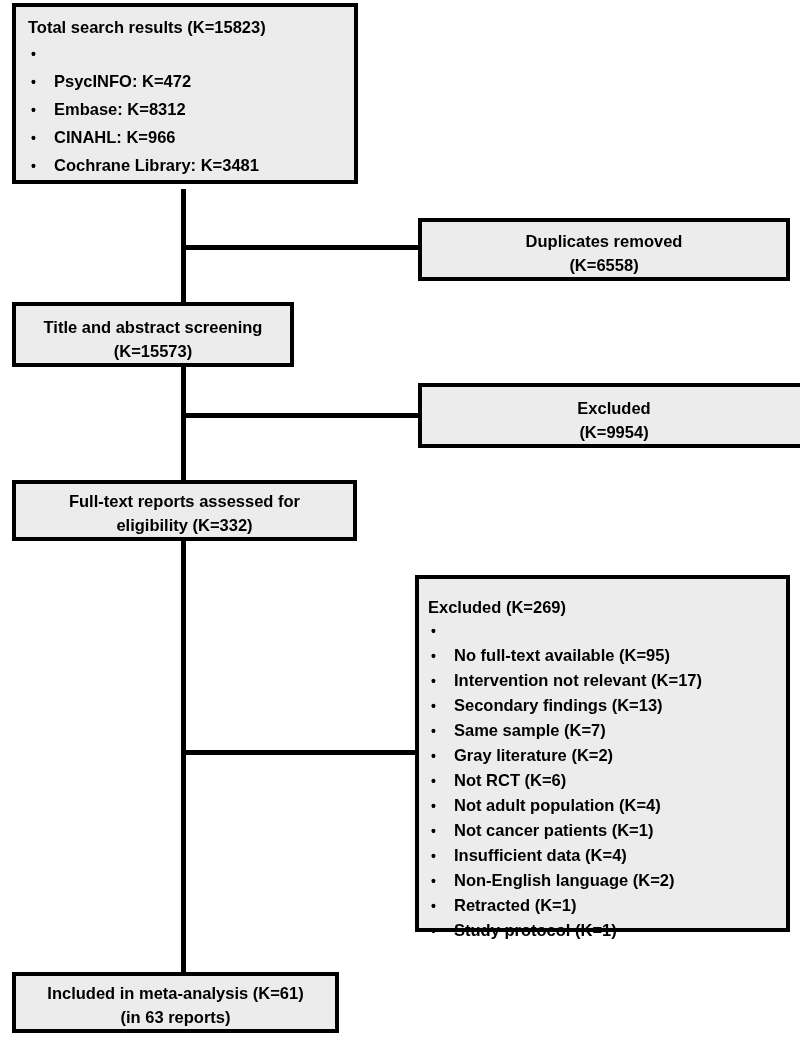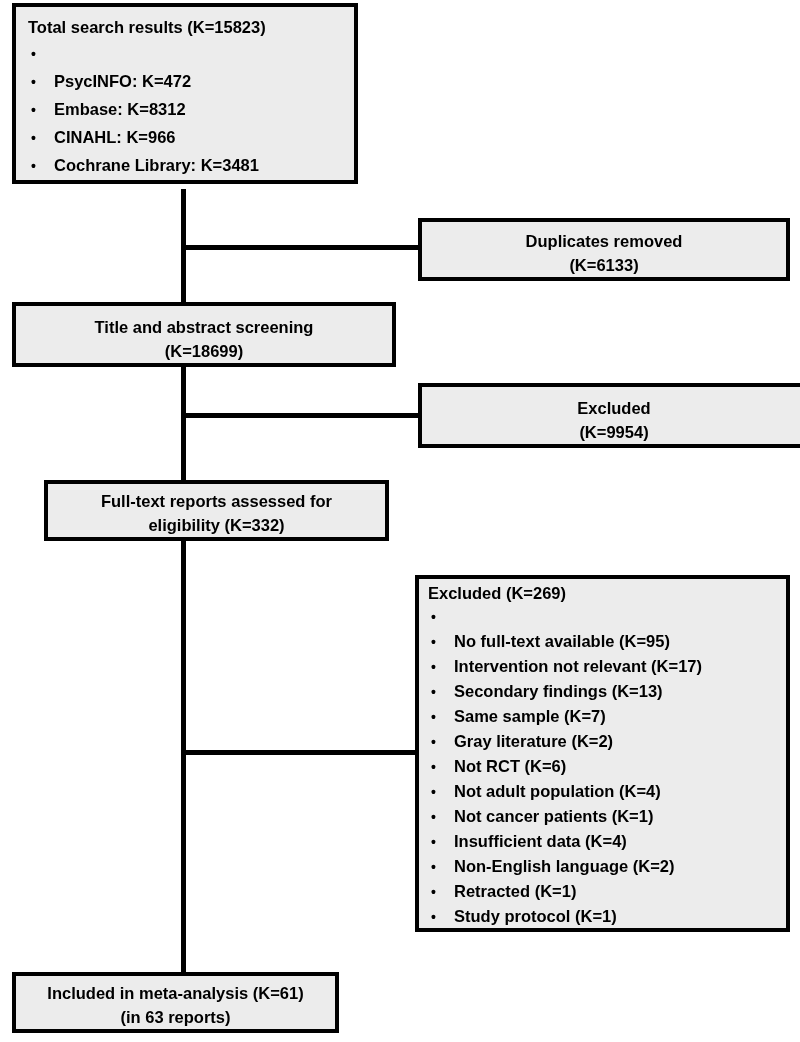--- a/index.html
+++ b/index.html
@@ -30,21 +30,21 @@
   }
   .box.centered {
     display: flex;
     flex-direction: column;
     justify-content: flex-end;
     align-items: center;
     text-align: center;
     line-height: 24px;
   }
   .box.list-box-a { padding: 7px 4px 0 12px; line-height: 27px; }
-  .box.list-box-b { padding: 2px 4px 0 9px;  line-height: 24px; }
+  .box.list-box-b { padding: 16px 4px 0 9px;  line-height: 24px; }
   ul.bullets { list-style: none; }
   ul.bullets li { display: flex; align-items: baseline; }
   .bullet {
     width: 26px;
     flex: 0 0 26px;
     padding-left: 3px;
     font-size: 14px;
   }
   .item-text { white-space: nowrap; }
 </style>
@@ -83,34 +83,34 @@
 
         <li>
           <span class="bullet">•</span>
           <span class="item-text">Cochrane Library: K=3481</span>
         </li>
       </ul>
   </div>
 
   <div class="box centered" style="left:418px; top:218px; width:372px; height:63px;">
     <div>Duplicates removed</div>
-    <div>(K=6133)</div>
+    <div>(K=6558)</div>
   </div>
 
-  <div class="box centered" style="left:12px; top:302px; width:384px; height:65px;">
+  <div class="box centered" style="left:12px; top:302px; width:282px; height:65px;">
     <div>Title and abstract screening</div>
-    <div>(K=18699)</div>
+    <div>(K=15573)</div>
   </div>
 
   <div class="box centered" style="left:418px; top:383px; width:392px; height:65px;">
     <div>Excluded</div>
     <div>(K=9954)</div>
   </div>
 
-  <div class="box centered" style="left:12px; top:480px; width:345px; height:61px;margin-left:32px;">
+  <div class="box centered" style="left:12px; top:480px; width:345px; height:61px;">
     <div>Full-text reports assessed for</div>
     <div>eligibility (K=332)</div>
   </div>
 
   <div class="box list-box-b" style="left:415px; top:575px; width:375px; height:357px;">
     <div>Excluded (K=269)</div>
     <ul class="bullets">
 
         <li>
           <span class="bullet">•</span>

